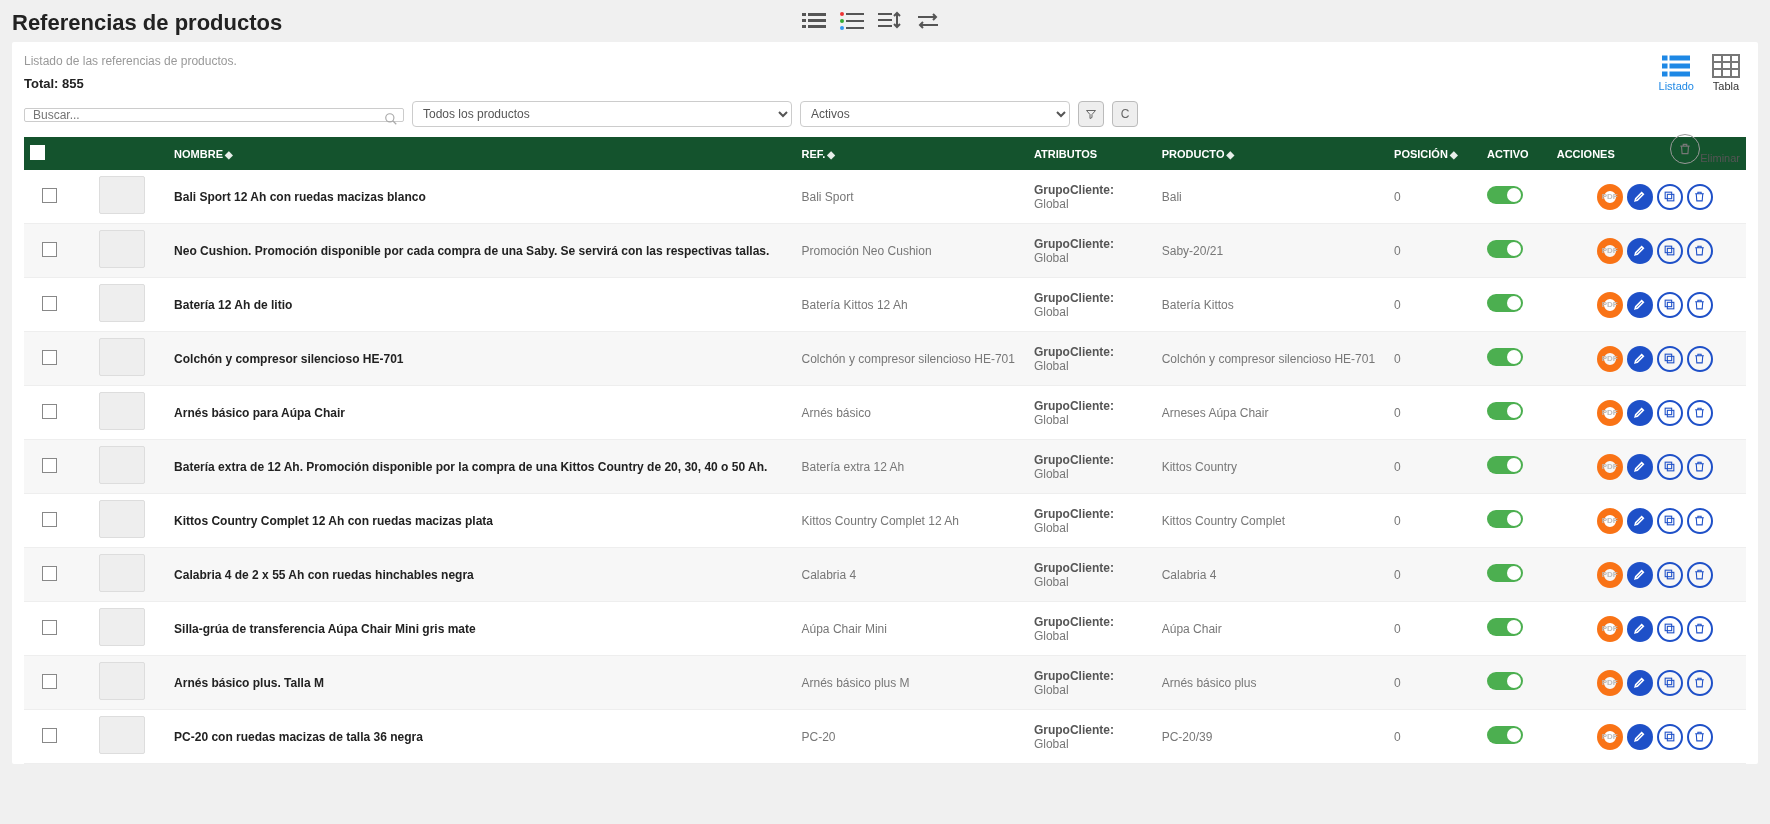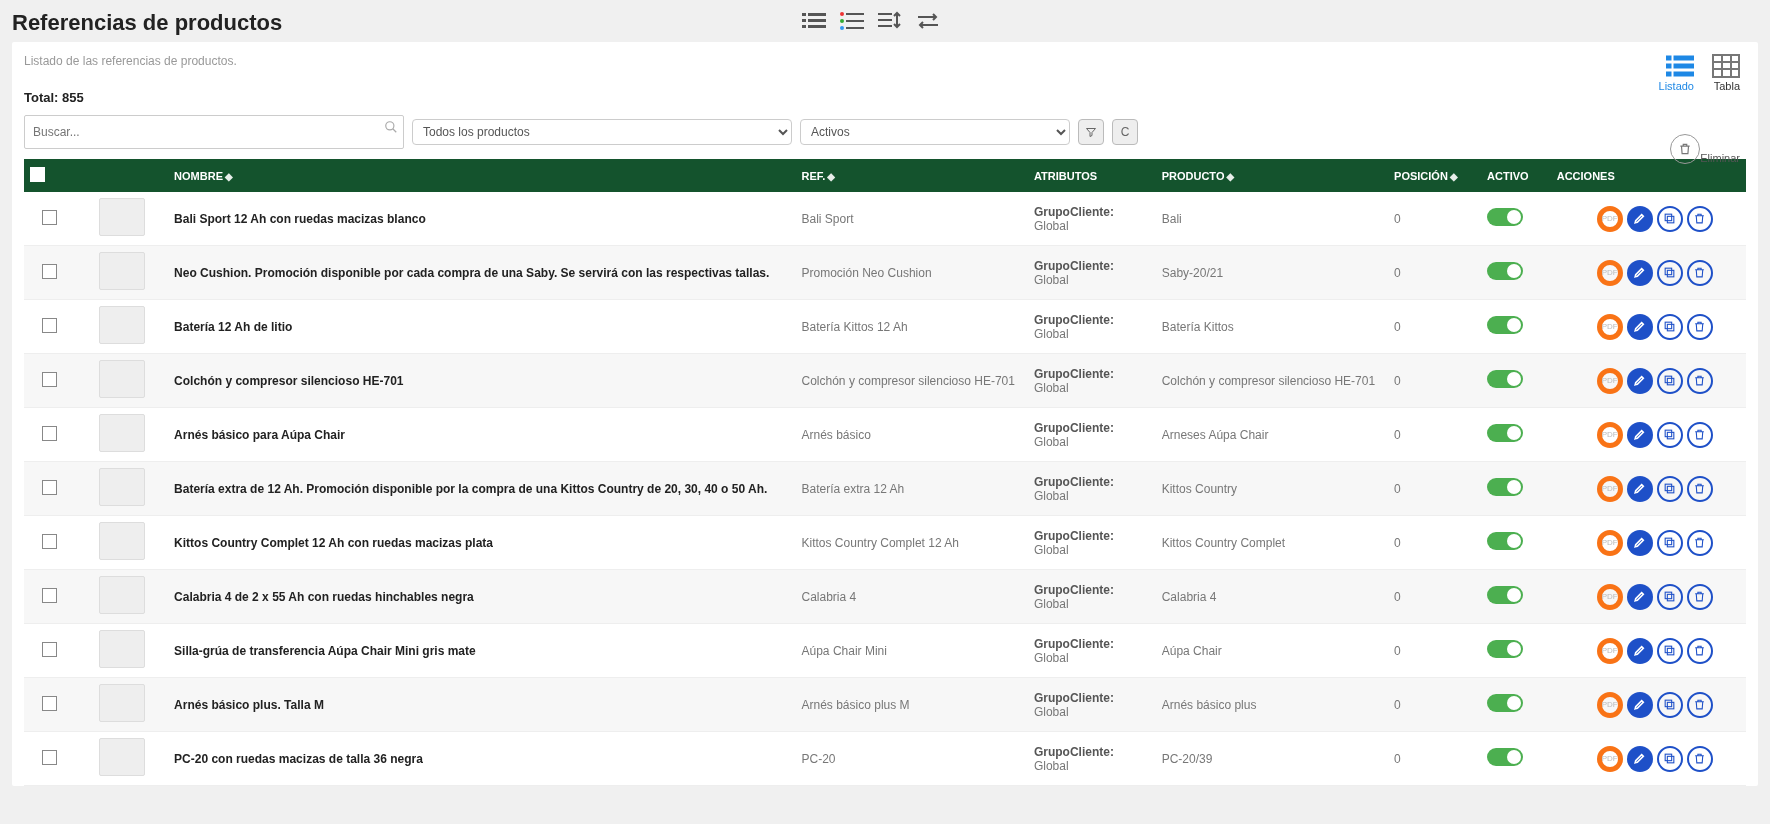--- a/index.html
+++ b/index.html
@@ -3,34 +3,34 @@
 <meta charset="utf-8">
 <style>
   * { box-sizing: border-box; margin: 0; padding: 0; }
   body { font-family: Arial, Helvetica, sans-serif; background: #f0f0f0; font-size: 13px; color: #333; }
   .page { background: #f0f0f0; padding: 0 12px; }
   .topbar { display: flex; align-items: flex-start; padding: 10px 0 6px 0; }
   .page-title { font-size: 22px; font-weight: bold; color: #222; flex: 0 0 auto; margin-right: 40px; }
   .top-icons { display: flex; gap: 14px; margin-left: 480px; }
   .top-icons .ticon { width: 24px; height: 22px; cursor: pointer; color: #555; }
   .panel { background: #fff; border-radius: 2px; padding: 12px 12px 0 12px; position: relative; }
-  .subtitle { color: #999; font-size: 12px; margin-bottom: 22px; }
+  .subtitle { color: #999; font-size: 12px; margin-bottom: 8px; }
   .rightactions { position: absolute; top: 12px; right: 18px; display: flex; gap: 18px; }
-  .ract { display: flex; flex-direction: column; align-items: flex-end; cursor: pointer; }
+  .ract { display: flex; flex-direction: column; align-items: center; cursor: pointer; }
   .ract .ricon { width: 28px; height: 24px; }
   .ract .rlabel { font-size: 11px; margin-top: 2px; }
   .ract.active .rlabel { color: #1e88e5; }
   .ract.active svg { stroke: #1e88e5; fill: #1e88e5; }
   .r-del { display:flex; flex-direction:row; align-items:flex-end; cursor:pointer;}
   .r-del .circ { width:30px;height:30px;border:1px solid #999;border-radius:50%;display:flex;align-items:center;justify-content:center;color:#777;}
   .r-del .rlabel { font-size:11px; margin-top:4px; color:#555;}
   .totalrow { font-size: 13px; font-weight: bold; color: #222; margin-bottom: 10px; }
   .filters { display: flex; gap: 8px; align-items: center; margin-bottom: 10px; }
   .searchbox { position: relative; width: 380px; }
-  .searchbox input { width: 100%; height: 34px; border: 1px solid #ccc; border-radius: 2px; padding: 0 28px 0 8px; font-size: 12px; color:#8b5cf6;}
+  .searchbox input { width: 100%; height: 14px; border: 1px solid #ccc; border-radius: 2px; padding: 0 28px 0 8px; font-size: 12px; color:#8b5cf6;}
   .searchbox .sicon { position: absolute; right: 6px; top: 5px; color: #aaa; width:14px;height:14px;}
   select.fsel { height: 26px; border: 1px solid #ccc; border-radius: 4px; padding: 0 6px; font-size: 12px; color: #555; background:#fff;}
   .sel1 { width: 380px; }
   .sel2 { width: 270px; }
   .sqbtn { width:26px;height:26px;border:1px solid #bbb;border-radius:4px;background:#eee;display:flex;align-items:center;justify-content:center;font-size:12px;color:#666;cursor:pointer;}
   .delcol { position:absolute; right: 18px; top: 92px; }
   table.grid { width: 100%; border-collapse: collapse; }
   table.grid thead th { background: #14532d; color: #fff; font-size: 11px; text-align: left; padding: 8px 6px; font-weight: bold; }
   table.grid tbody tr { border-bottom: 1px solid #eee; }
   table.grid tbody tr:nth-child(even){ background:#f7f7f7;}
@@ -46,21 +46,21 @@
   .col-act { width: 60px; }
   .col-actions { width: 150px; }
   .sort { display:inline-block; margin-left:2px; font-size:10px; opacity:.9;}
   .thumb { width: 46px; height: 38px; background: #eee; border:1px solid #ddd; display:inline-flex;align-items:center;justify-content:center;color:#bbb;font-size:9px;border-radius:2px;}
   .chk { width:15px;height:15px;border:1px solid #888; display:inline-block;background:#fff;cursor:pointer;}
   .chk.hdr { border-color:#fff; }
   .toggle { width:36px;height:18px;border-radius:10px;background:#4caf50;position:relative;display:inline-block;cursor:pointer;}
   .toggle::after { content:"";position:absolute;right:2px;top:2px;width:14px;height:14px;border-radius:50%;background:#fff;}
   .actbtns { display:flex; gap:4px; align-items:center;}
   .cb { width:26px;height:26px;border-radius:50%;display:flex;align-items:center;justify-content:center;cursor:pointer;}
-  .cb.pdf { border:5px solid #f97316;color:#bbb;font-size:8px;font-weight:normal;margin-left:40px;}
+  .cb.pdf { border:7px solid #f97316;color:#bbb;font-size:8px;font-weight:bold;margin-left:40px;}
   .cb.edit { background:#1e50c8;color:#fff;}
   .cb.copy { border:2px solid #1e50c8;color:#1e50c8;}
   .cb.del  { border:2px solid #1e50c8;color:#1e50c8;}
   .cb svg { width:13px;height:13px;}
 </style>
 </head>
 <body>
 
 <div class="page">
   <div class="topbar">

